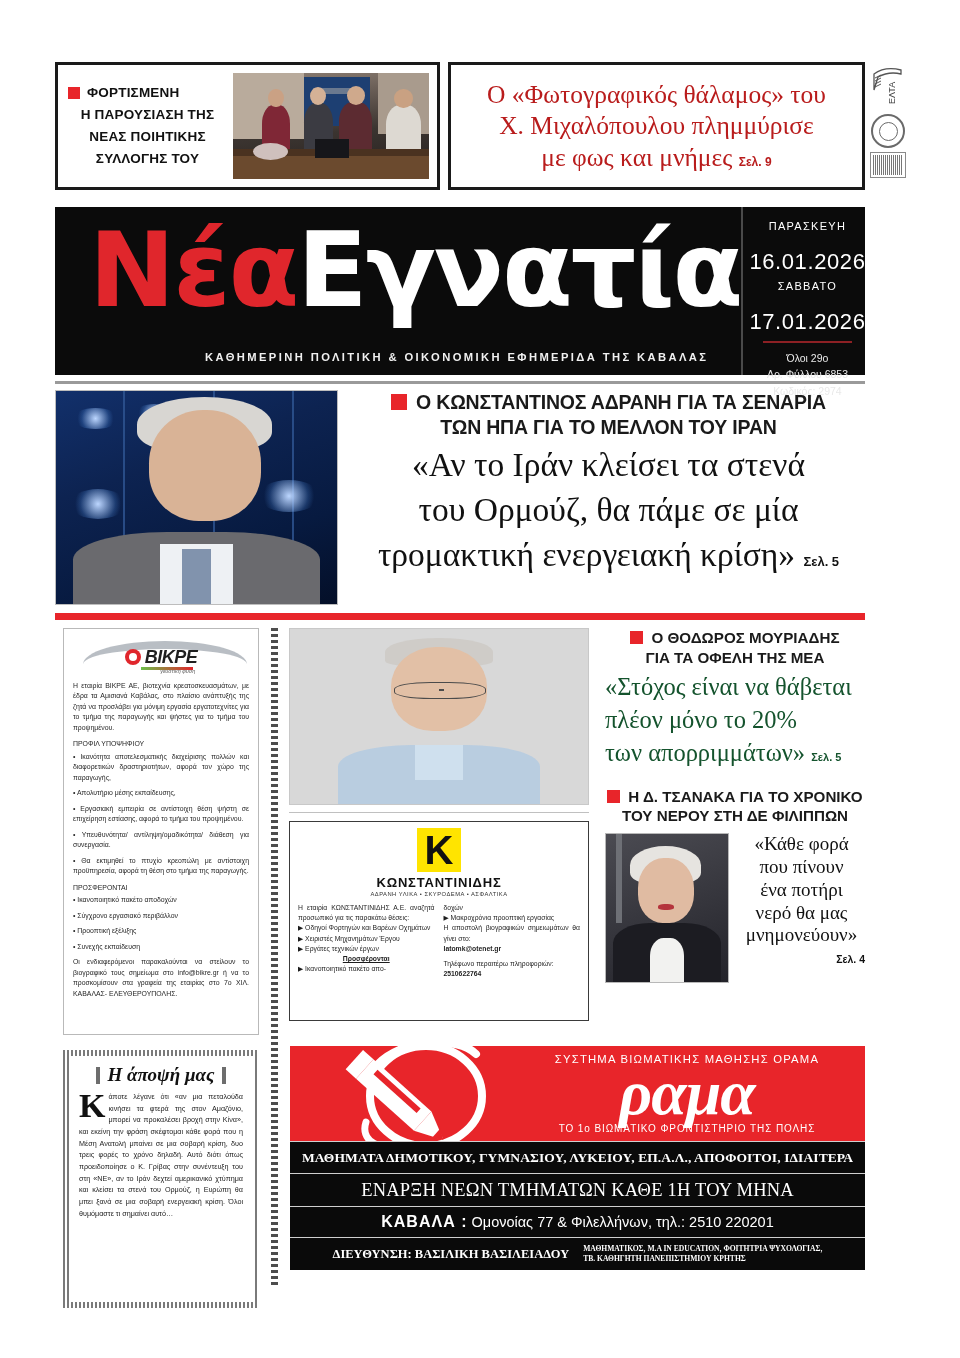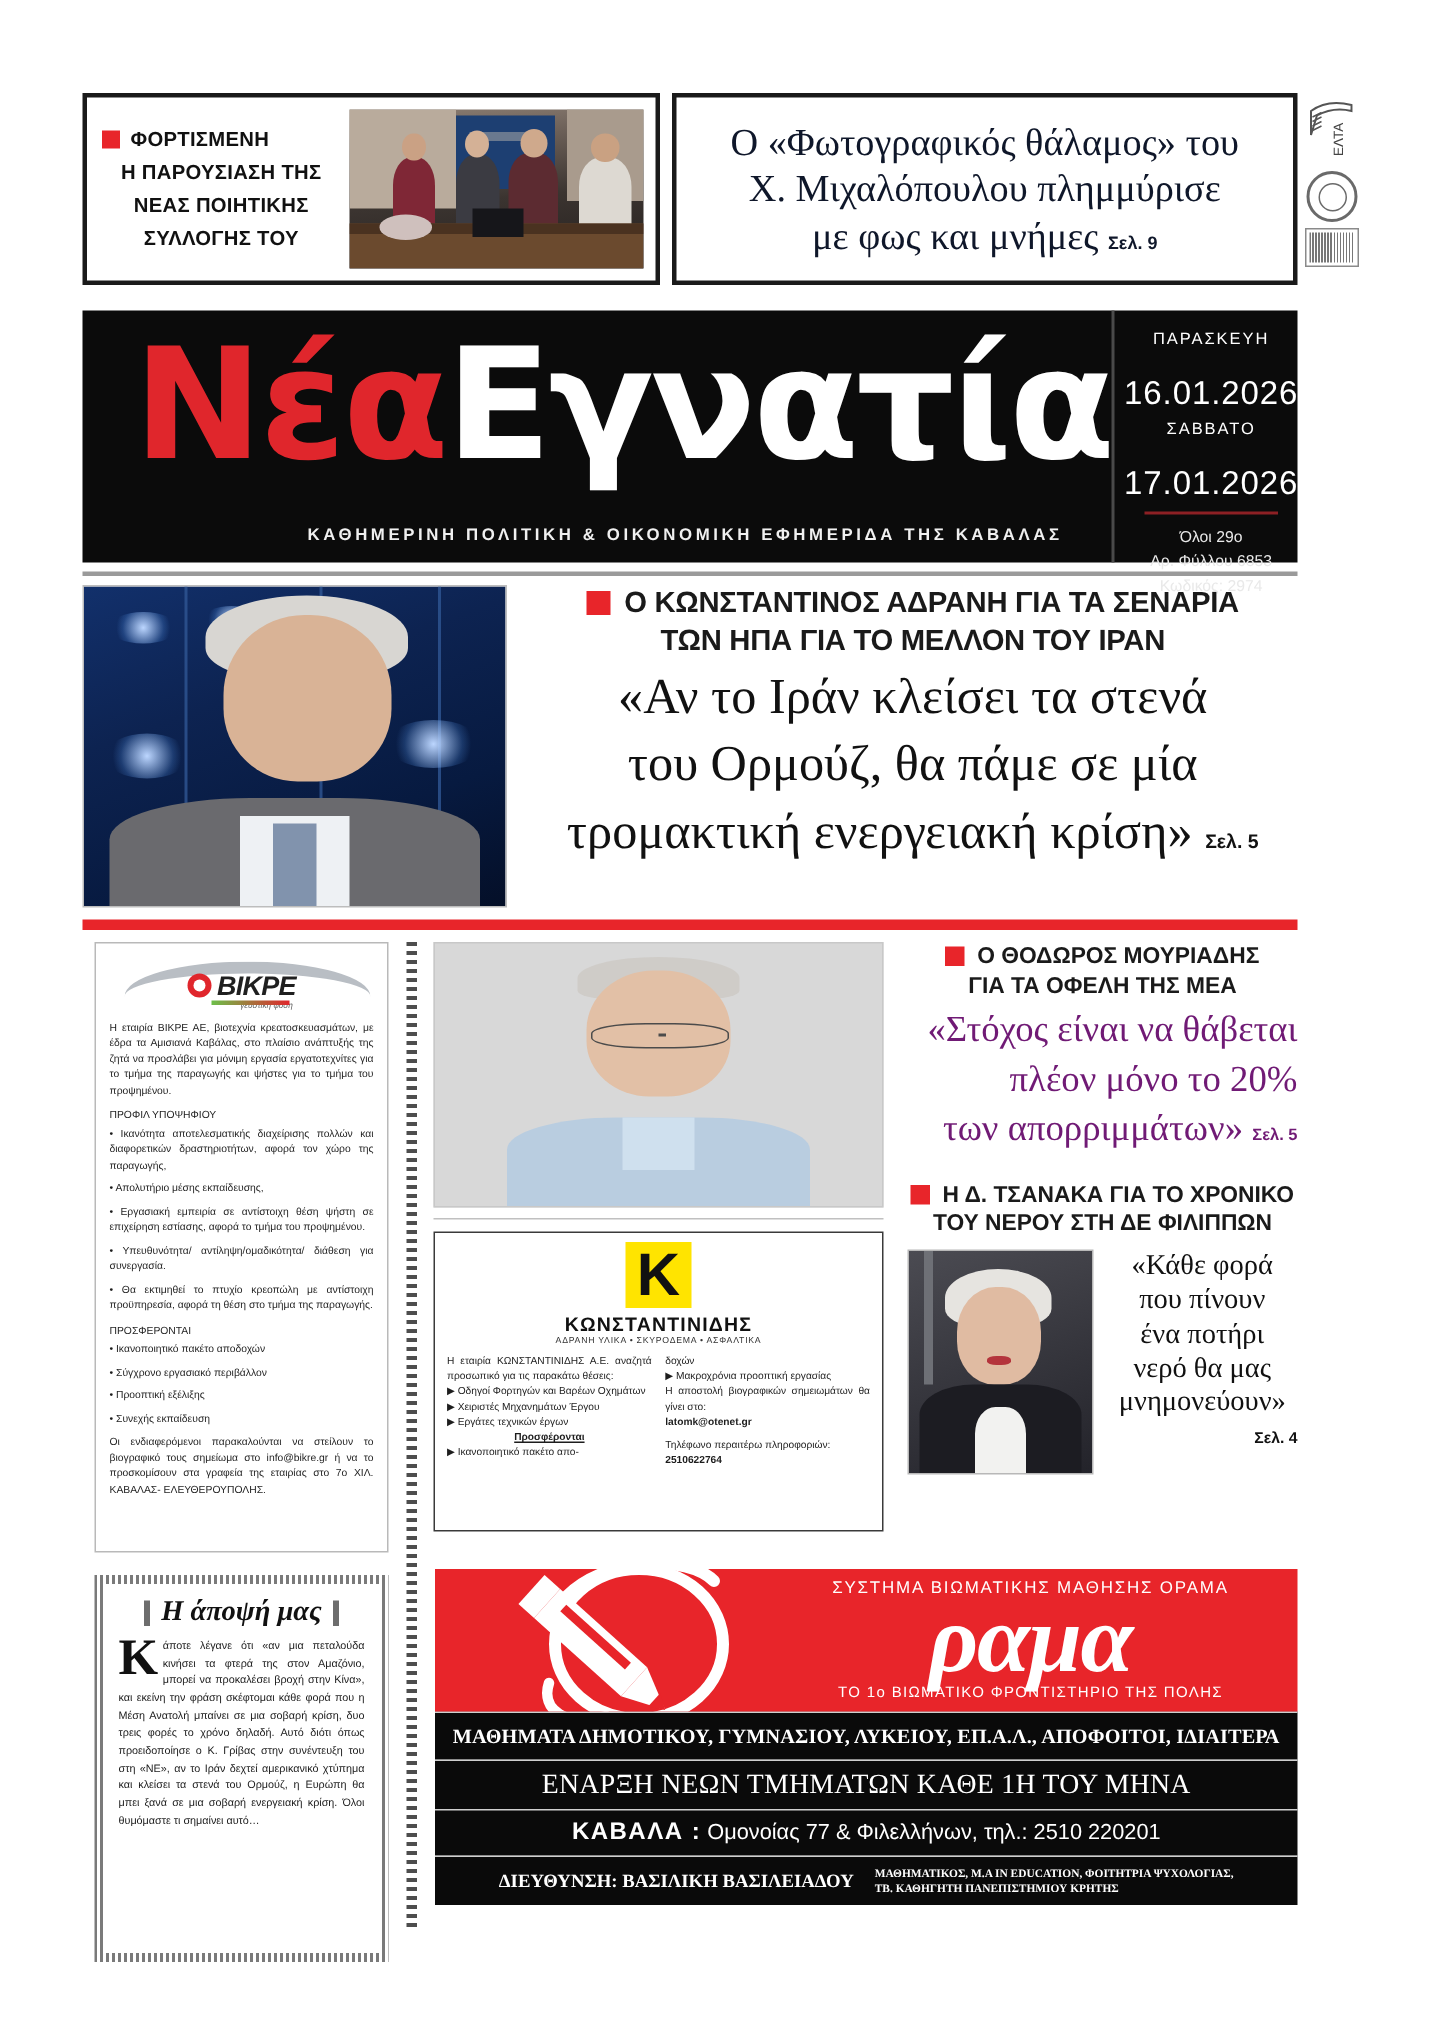--- a/index.html
+++ b/index.html
@@ -65,21 +65,21 @@
   .tp-laptop{position:absolute;left:42%;bottom:20%;width:17%;height:18%;background:#16161a;}
   .tp-flowers{position:absolute;left:10%;bottom:18%;width:18%;height:16%;background:#cfc0bd;border-radius:50%;}
 
   .teaser-right{
     flex:1;margin-left:8px;height:128px;
     display:flex;flex-direction:column;align-items:center;justify-content:center;
     padding:3px 12px;box-sizing:border-box;
   }
   .teaser-right .hl{
     font-family:"Liberation Serif", serif;
-    font-size:25.5px;color:#0f172a;text-align:center;line-height:1.24;
+    font-size:25.5px;color:#b91c1c;text-align:center;line-height:1.24;
     white-space:nowrap;
   }
   .teaser-right .hl .pg{font-size:12px;font-weight:bold;font-family:"Liberation Sans",sans-serif;}
 
   
   .elta-col{
     position:absolute;left:862px;top:64px;width:52px;height:124px;
     display:flex;flex-direction:column;align-items:center;gap:4px;
   }
   .elta-mark{width:34px;height:46px;position:relative;}
@@ -219,21 +219,21 @@
   
   .col-right{position:absolute;left:550px;top:0;width:260px;}
   .kicker2{
     font-size:15.2px;font-weight:bold;color:#1a1a1a;text-align:center;line-height:1.3;
     white-space:nowrap;
   }
   .kicker2 .k1{display:flex;align-items:center;justify-content:center;gap:8px;}
   .kicker2 .redsq{width:13px;height:13px;}
   .hl2{
     font-family:"Liberation Serif", serif;
-    font-size:24.5px;color:#701a75;text-align:right;line-height:1.2;margin-top:4px;
+    font-size:24.5px;color:#14532d;text-align:left;line-height:1.2;margin-top:4px;
     white-space:nowrap;
   }
   .hl2 .pg{font-size:11px;font-weight:bold;font-family:"Liberation Sans",sans-serif;}
 
   .r2{margin-top:19px;}
   .tsanaka-wrap{display:flex;gap:9px;margin-top:7px;}
   .tsanaka-photo{
     width:124px;height:150px;border:1px solid #b8b8b8;box-sizing:border-box;
     background:linear-gradient(160deg,#4b4b52,#23232a);position:relative;overflow:hidden;
   }

